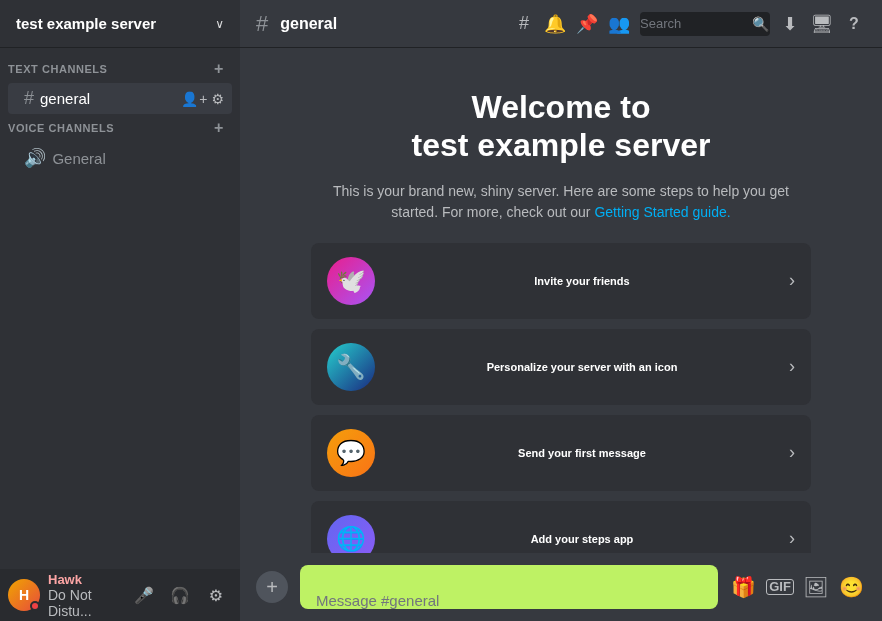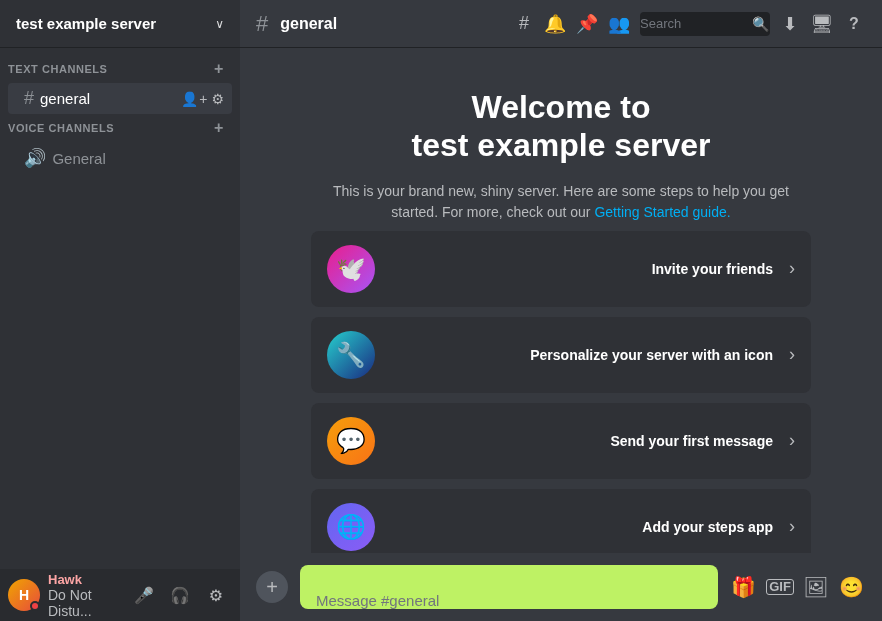--- a/index.html
+++ b/index.html
@@ -202,21 +202,21 @@
       font-size: 32px;
       font-weight: 800;
       color: #fff;
       line-height: 1.2;
       margin-bottom: 16px;
     }
     .welcome-description {
       font-size: 14px;
       color: #b9bbbe;
       line-height: 1.5;
-      margin-bottom: 8px;
+      margin-bottom: 20px;
     }
     .welcome-description a {
       color: #00aff4;
       text-decoration: none;
     }
 
     .action-cards {
       display: flex;
       flex-direction: column;
       gap: 10px;
@@ -236,21 +236,21 @@
     .action-card-icon {
       width: 48px;
       height: 48px;
       border-radius: 50%;
       display: flex;
       align-items: center;
       justify-content: center;
       font-size: 24px;
       flex-shrink: 0;
     }
-    .action-card-text { flex: 1; font-weight: 600; font-size: 14px; color: #fff; text-align: right; }
+    .action-card-text { flex: 1; font-weight: 600; font-size: 11px; color: #fff; text-align: center; }
     .action-card-chevron { color: #b9bbbe; font-size: 18px; }
 
     
     .message-bar {
       height: 68px;
       background: #36393f;
       display: flex;
       align-items: center;
       padding: 0 16px;
       gap: 12px;

